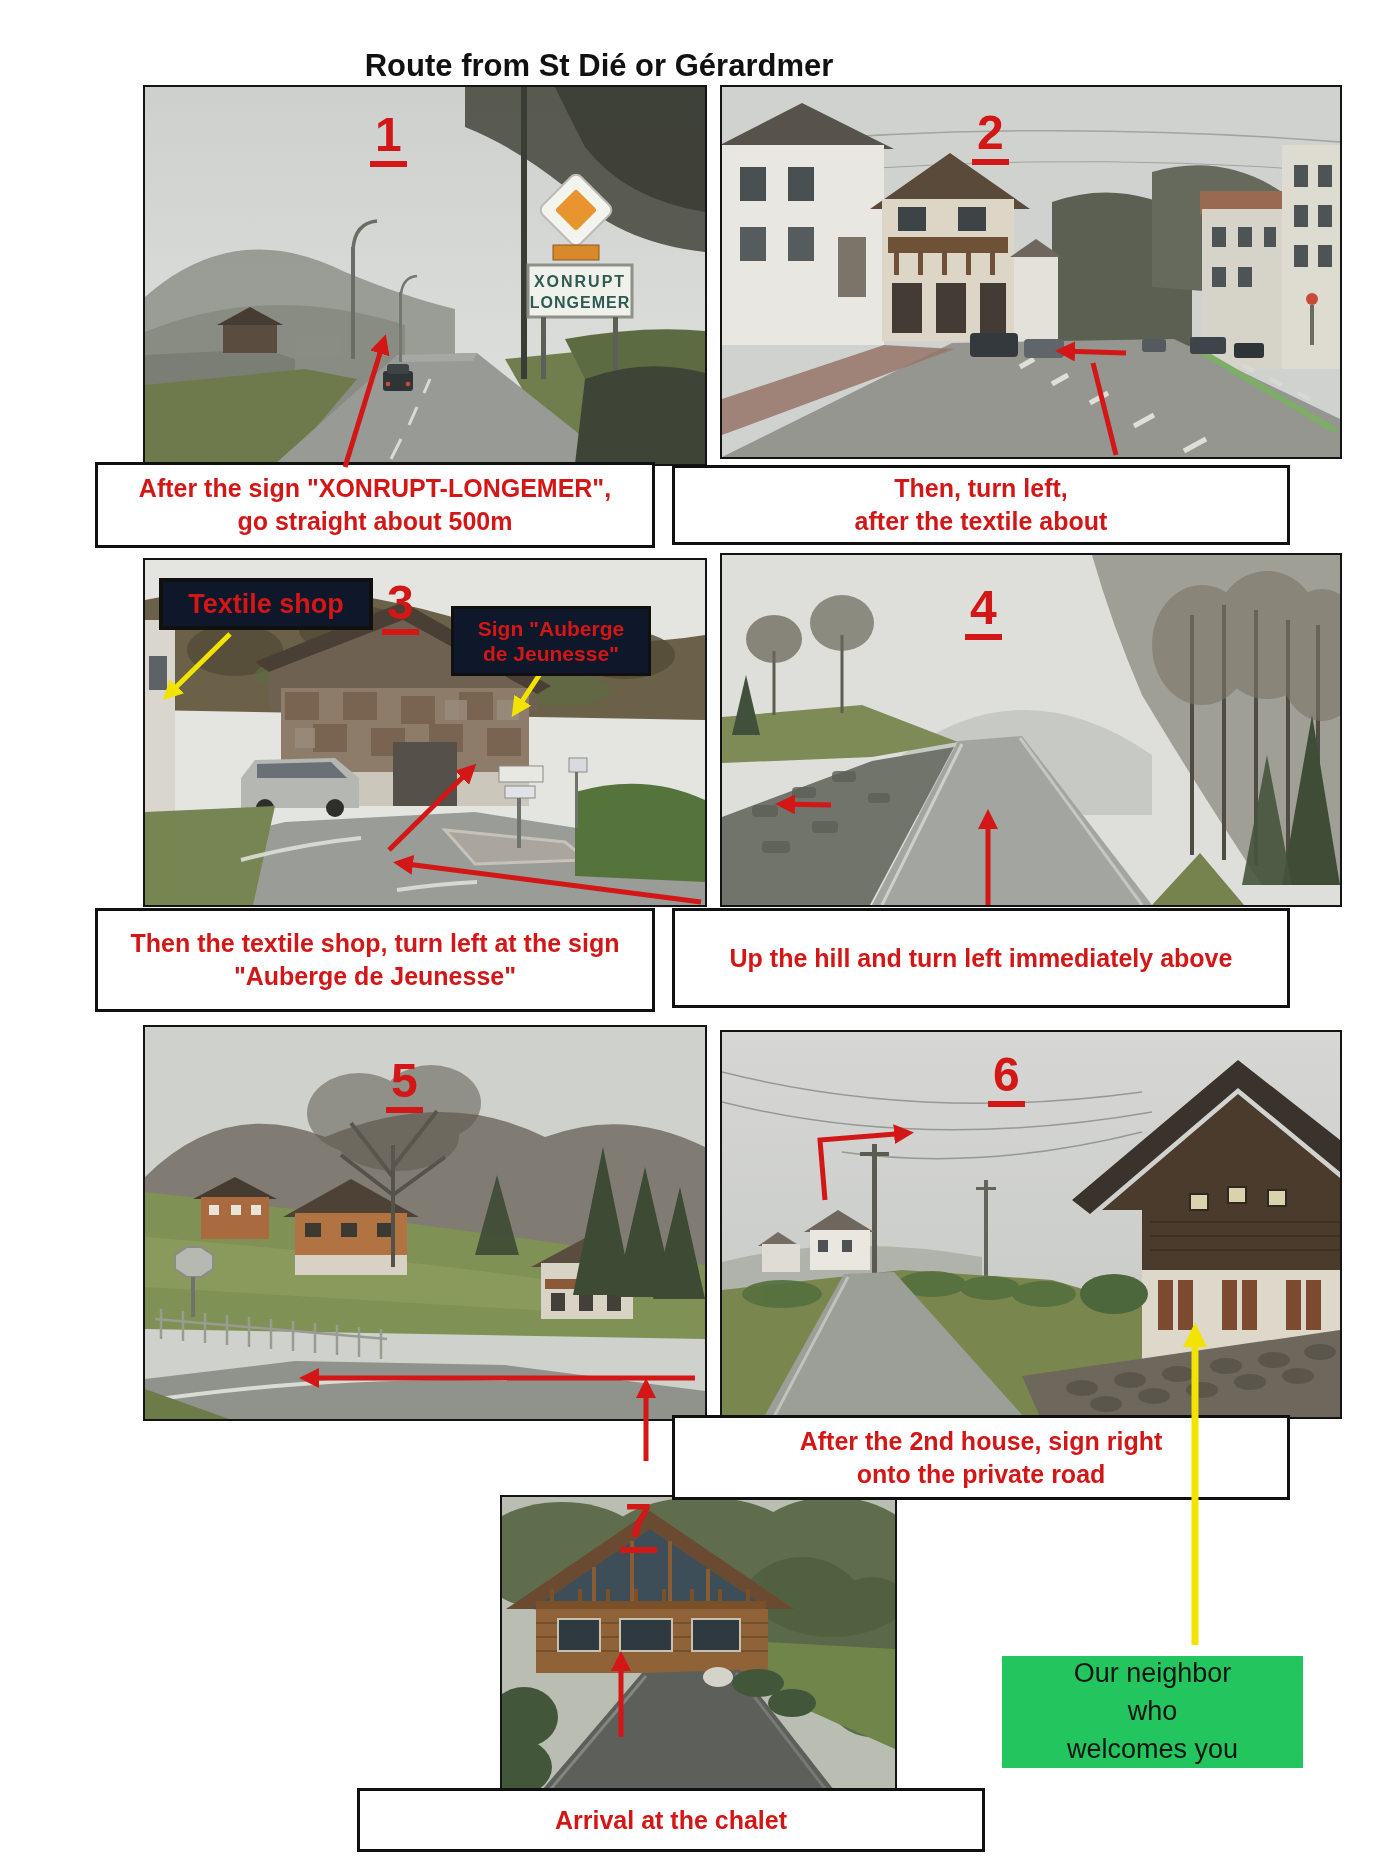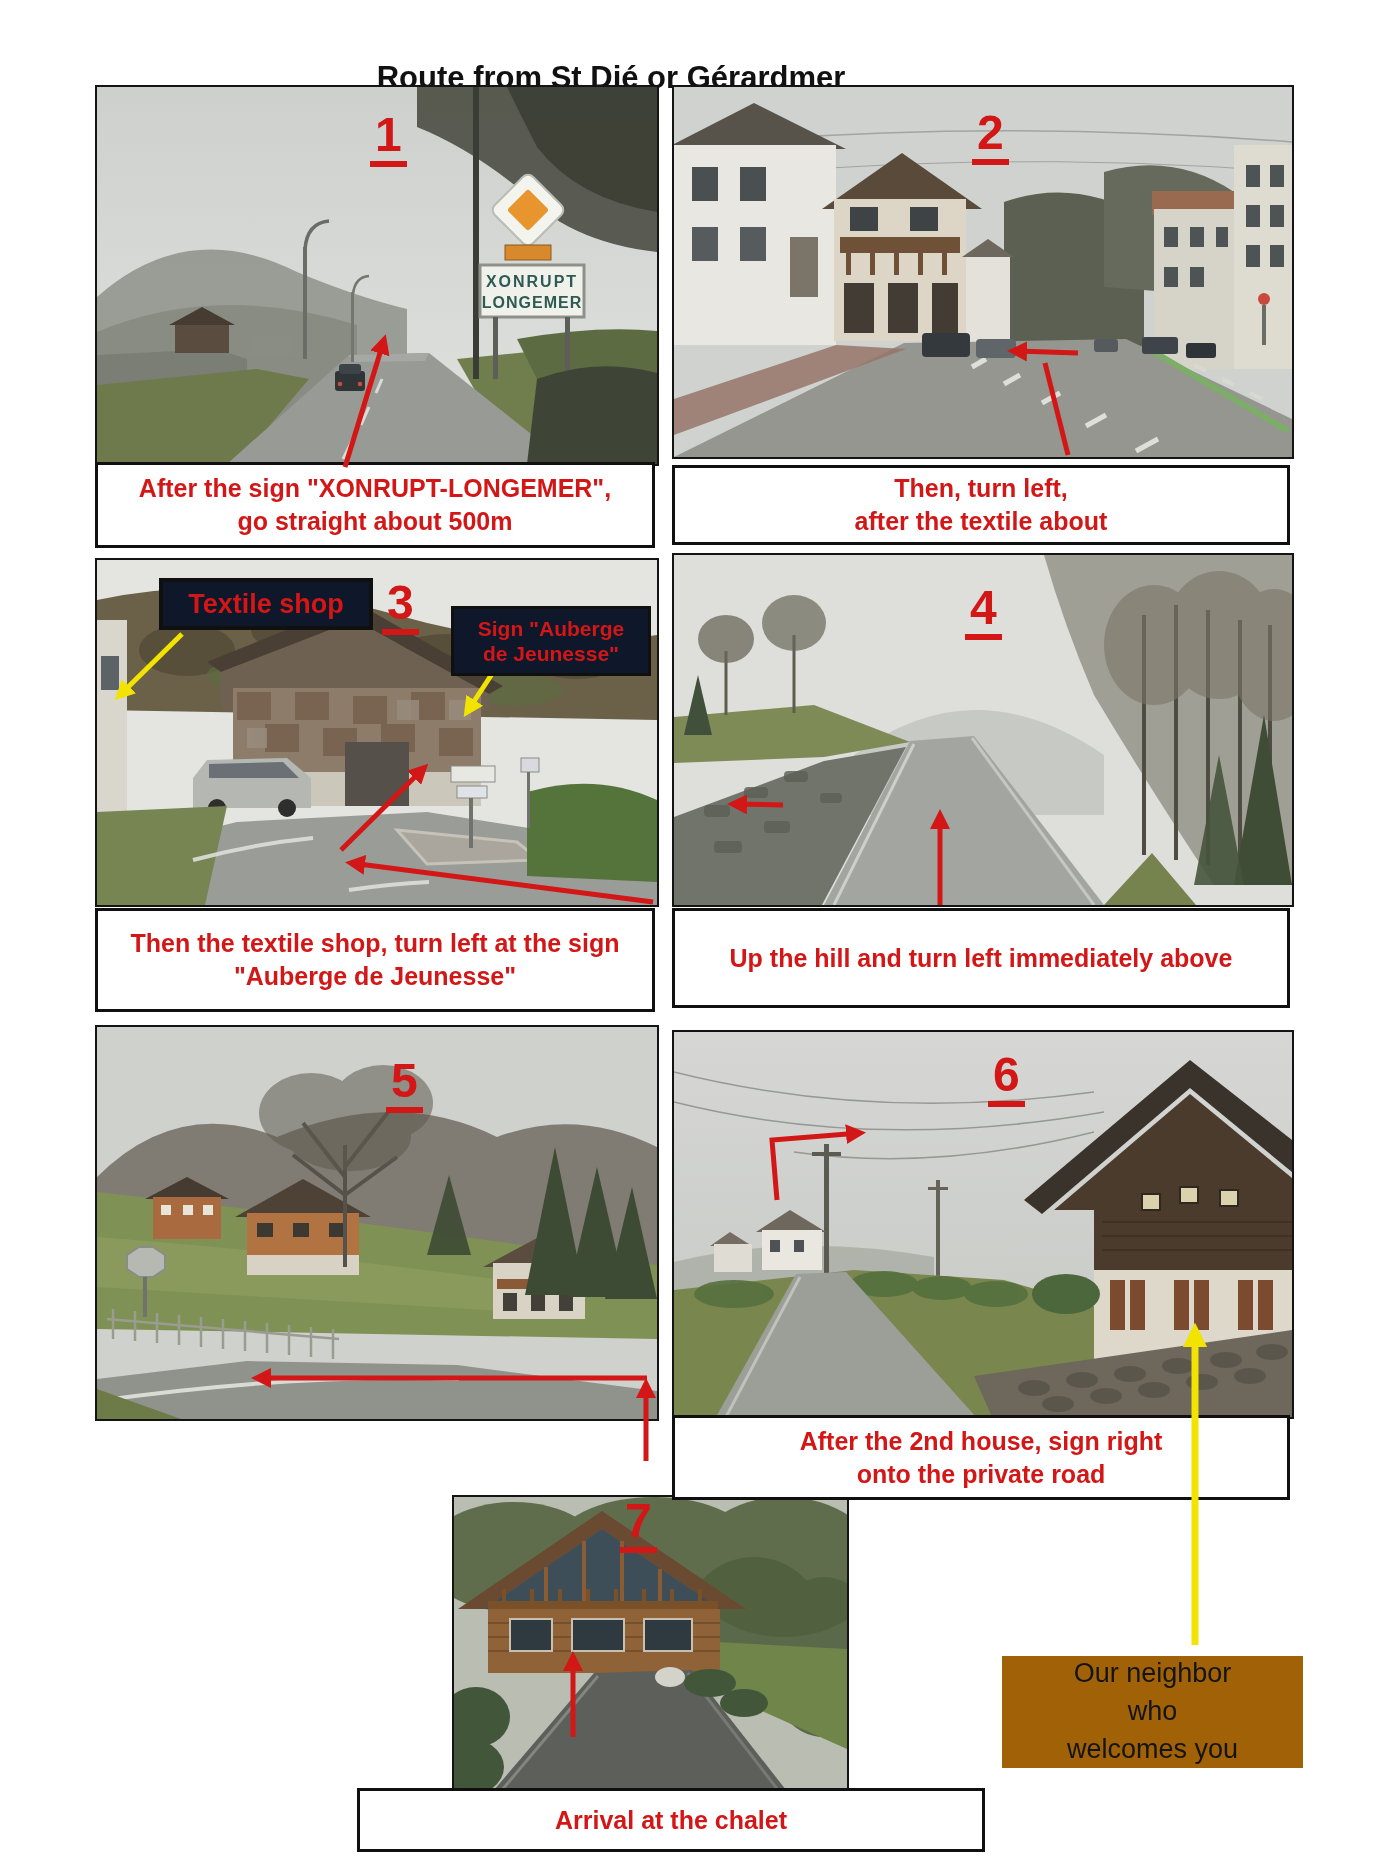--- a/index.html
+++ b/index.html
@@ -5,47 +5,47 @@
   :root{
     --red:#d31616;
     --ink:#101010;
   }
   html,body{margin:0;padding:0;background:#ffffff;}
   .page{
     position:relative;width:1376px;height:1872px;background:#ffffff;
     font-family:"Liberation Sans", sans-serif;overflow:hidden;
   }
   .title{
-    position:absolute;left:0;top:44px;width:1190px;margin:16px;
+    position:absolute;left:0;top:44px;width:1190px;margin:4px;
     text-align:center;font-size:31px;font-weight:bold;color:#111;
     letter-spacing:0px;
   }
   .photo{
-    position:absolute;border:2px solid #141414;overflow:hidden;background:#15803d;
+    position:absolute;border:2px solid #141414;overflow:hidden;background:#15803d;margin-left:48px;
   }
   .photo svg{display:block;}
   .caption-box{
     position:absolute;background:#ffffff;border:3px solid var(--ink);
     display:flex;flex-direction:column;justify-content:center;align-items:center;
     color:var(--red);font-weight:bold;font-size:25px;line-height:1.32;
     text-align:center;z-index:10;box-sizing:border-box;
   }
   .step-number{
     position:absolute;color:var(--red);font-weight:bold;font-size:48px;line-height:0.95;
     border-bottom:6px solid var(--red);padding:0 5px 3px 5px;z-index:20;
   }
   .photo-label{
     position:absolute;background:#0f172a;border:4px solid var(--ink);
     display:flex;flex-direction:column;justify-content:center;align-items:center;
     color:var(--red);font-weight:bold;z-index:20;box-sizing:border-box;text-align:center;margin-left:11px;
   }
   .label-textile{font-size:27px;}
   .label-auberge{font-size:21px;line-height:1.2;border-width:3px;}
   .note{
-    position:absolute;background:#a16207;color:#141414;
+    position:absolute;background:#22c55e;color:#141414;
     display:flex;flex-direction:column;justify-content:center;align-items:center;
     font-size:27px;line-height:1.4;text-align:center;z-index:15;
   }
   .overlay{position:absolute;left:0;top:0;z-index:60;pointer-events:none;}
 </style>
 </head>
 <body>
 
 <div class="page">
 

